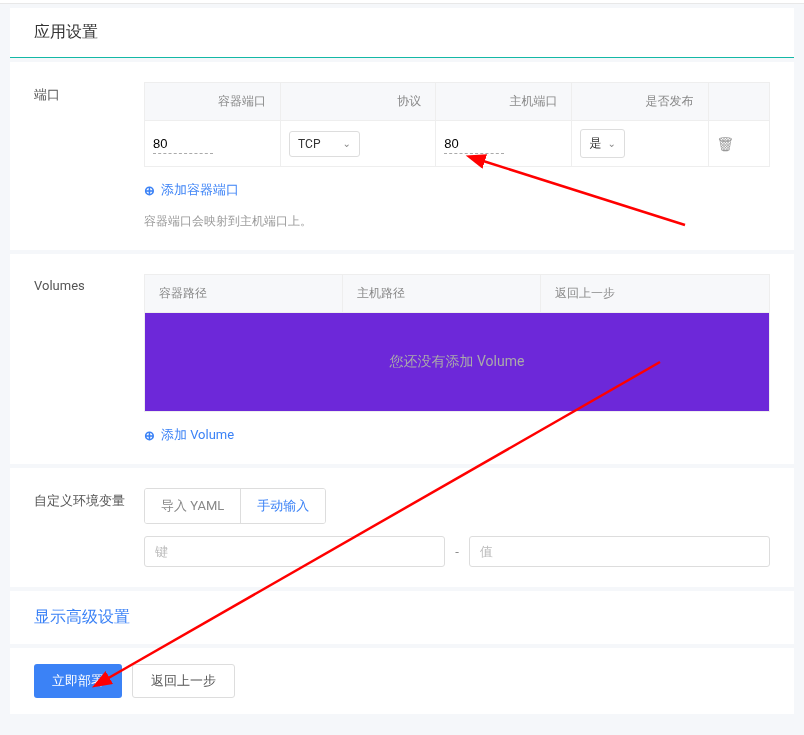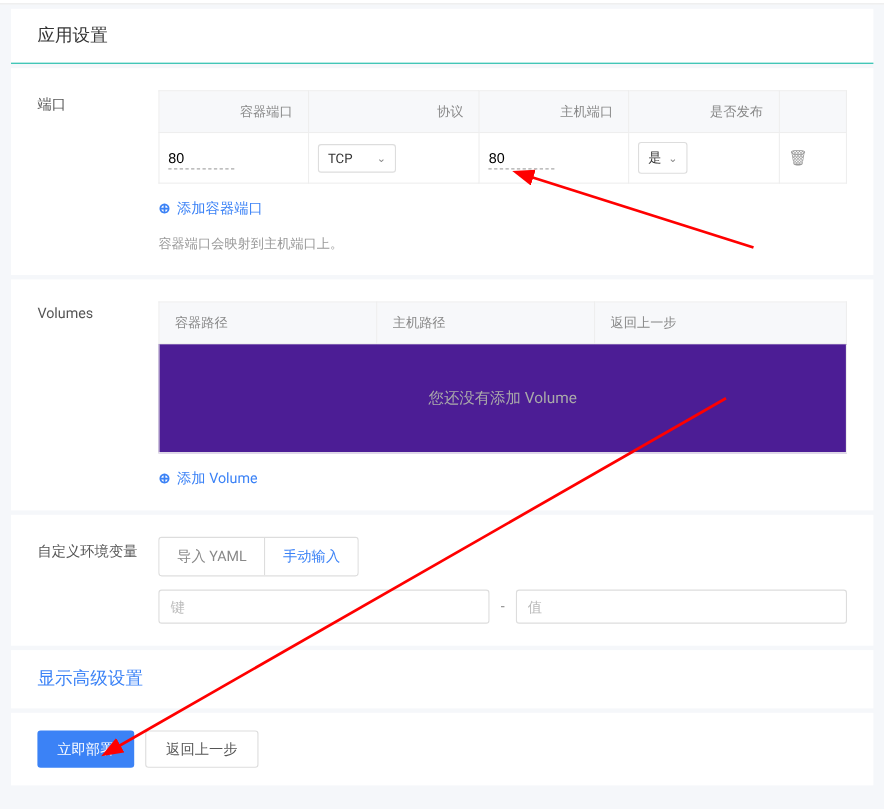--- a/index.html
+++ b/index.html
@@ -17,21 +17,21 @@
     .port-input { border: none; border-bottom: 1px dashed #aaa; background: transparent; width: 60px; font-size: 13px; outline: none; padding: 2px 0; }
     .proto-select { border: 1px solid #ddd; border-radius: 3px; padding: 5px 8px; font-size: 12px; background: #fff; cursor: pointer; display: inline-flex; align-items: center; gap: 22px; }
     .publish-select { border: 1px solid #ddd; border-radius: 3px; padding: 5px 8px; font-size: 12px; background: #fff; cursor: pointer; display: inline-flex; align-items: center; gap: 6px; }
     .chev { font-size: 10px; color: #888; }
     .trash-icon { color: #999; cursor: pointer; font-size: 14px; }
     .add-link { color: #3b82f6; font-size: 13px; cursor: pointer; display: inline-flex; align-items: center; gap: 6px; margin-top: 14px; }
     .plus-icon { font-weight: bold; }
     .hint { color: #999; font-size: 12px; margin-top: 14px; }
     .volumes-table { width: 100%; border-collapse: collapse; }
     .volumes-table th { background: #f7f8fa; font-weight: normal; color: #888; font-size: 12px; text-align: left; padding: 10px 14px; border: 1px solid #eee; }
-    .volumes-empty { text-align: center; color: #aaa; font-size: 14px; padding: 40px 0; border: 1px solid #eee; border-top: none; background: #4c1d95; }
+    .volumes-empty { text-align: center; color: #aaa; font-size: 14px; padding: 40px 0; border: 1px solid #eee; border-top: none; background: #6d28d9; }
     .tabs { display: inline-flex; border: 1px solid #ddd; border-radius: 3px; overflow: hidden; margin-bottom: 12px; }
     .tab { padding: 8px 16px; font-size: 13px; cursor: pointer; background: #fff; color: #888; }
     .tab.active { color: #3b82f6; }
     .tab + .tab { border-left: 1px solid #ddd; }
     .kv-row { display: flex; align-items: center; gap: 10px; }
     .kv-input { flex: 1; border: 1px solid #ddd; border-radius: 3px; padding: 7px 10px; font-size: 13px; outline: none; }
     .kv-input::placeholder { color: #bbb; }
     .dash { color: #888; }
     .advanced-row { background: #fff; margin: 4px 10px 0 10px; padding: 16px 24px; }
     .advanced-link { color: #3b82f6; font-size: 16px; cursor: pointer; }

